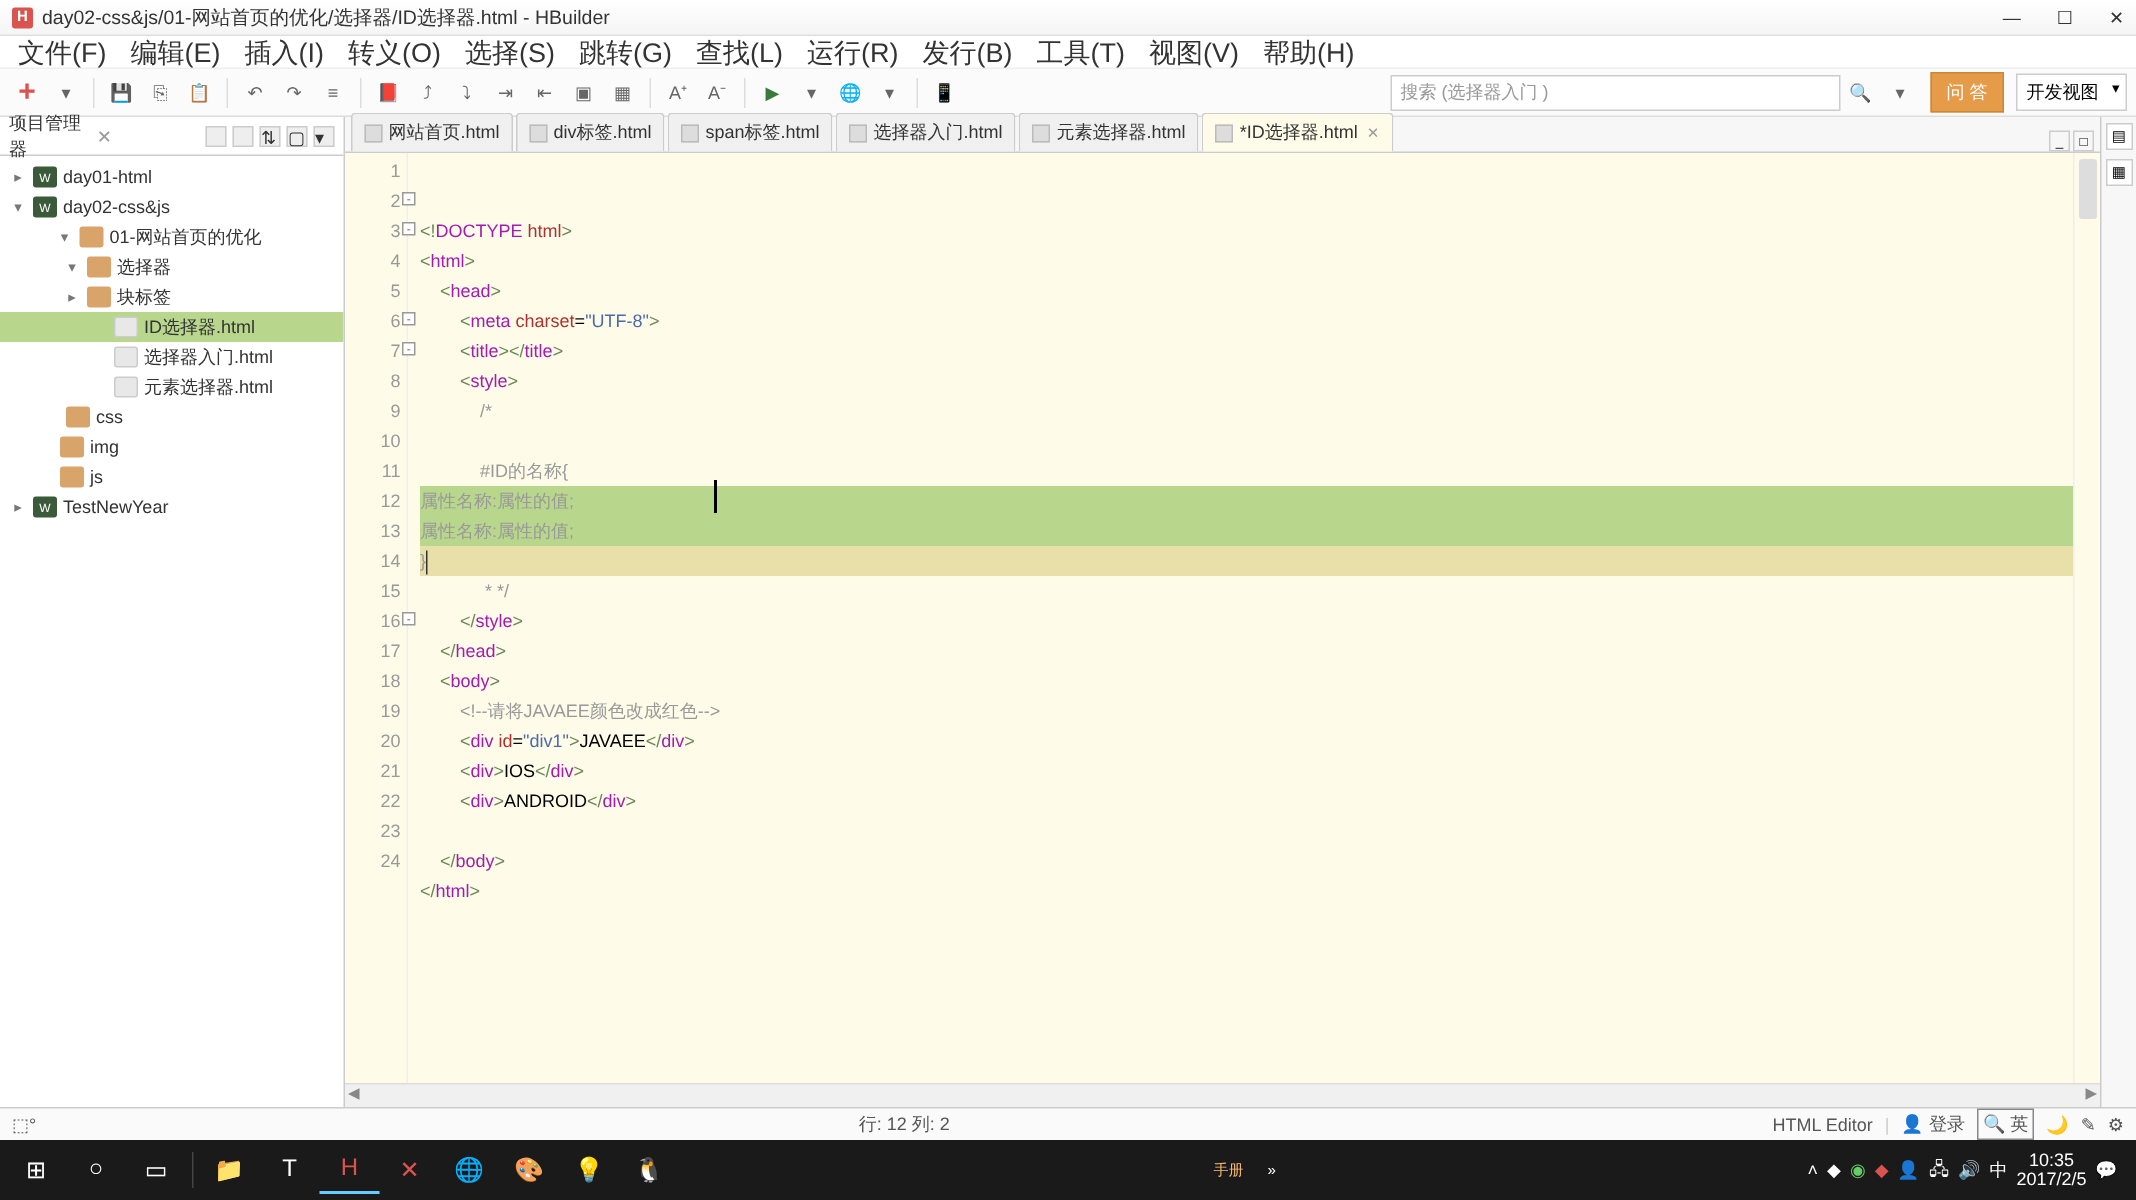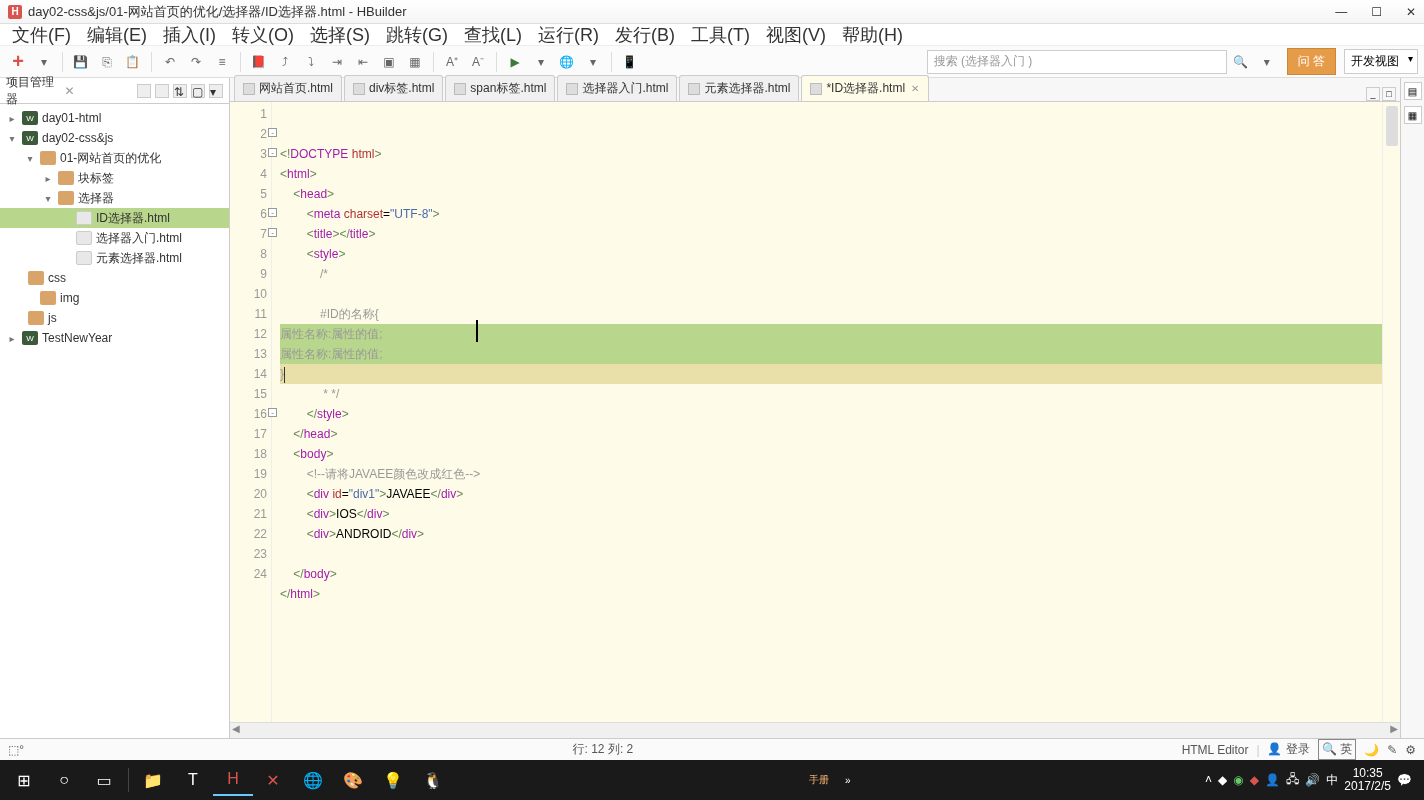--- a/index.html
+++ b/index.html
@@ -156,61 +156,61 @@
         <div class="tree-row" style="padding-left: 6px;">
           <span class="arrow closed"></span>
           <span class="ficon fi-proj">W</span>
           <span class="tree-label">day01-html</span>
         </div>
         <div class="tree-row" style="padding-left: 6px;">
           <span class="arrow open"></span>
           <span class="ficon fi-proj">W</span>
           <span class="tree-label">day02-css&amp;js</span>
         </div>
-        <div class="tree-row" style="padding-left: 24px;">
+        <div class="tree-row" style="padding-left: 37px;">
           <span class="arrow open"></span>
           <span class="ficon fi-folder"></span>
           <span class="tree-label">01-网站首页的优化</span>
+        </div>
+        <div class="tree-row" style="padding-left: 42px;">
+          <span class="arrow open"></span>
+          <span class="ficon fi-folder"></span>
+          <span class="tree-label">选择器</span>
         </div>
         <div class="tree-row" style="padding-left: 42px;">
           <span class="arrow closed"></span>
           <span class="ficon fi-folder"></span>
           <span class="tree-label">块标签</span>
         </div>
-        <div class="tree-row" style="padding-left: 42px;">
-          <span class="arrow open"></span>
-          <span class="ficon fi-folder"></span>
-          <span class="tree-label">选择器</span>
-        </div>
         <div class="tree-row sel" style="padding-left: 60px;">
           <span class="arrow none"></span>
           <span class="ficon fi-html"></span>
           <span class="tree-label">ID选择器.html</span>
         </div>
         <div class="tree-row" style="padding-left: 60px;">
           <span class="arrow none"></span>
           <span class="ficon fi-html"></span>
           <span class="tree-label">选择器入门.html</span>
         </div>
         <div class="tree-row" style="padding-left: 60px;">
           <span class="arrow none"></span>
           <span class="ficon fi-html"></span>
           <span class="tree-label">元素选择器.html</span>
         </div>
-        <div class="tree-row" style="padding-left: 12px;">
+        <div class="tree-row" style="padding-left: 28px;">
           <span class="arrow none"></span>
           <span class="ficon fi-folder"></span>
           <span class="tree-label">css</span>
         </div>
         <div class="tree-row" style="padding-left: 24px;">
           <span class="arrow none"></span>
           <span class="ficon fi-folder"></span>
           <span class="tree-label">img</span>
         </div>
-        <div class="tree-row" style="padding-left: 12px;">
+        <div class="tree-row" style="padding-left: 24px;">
           <span class="arrow none"></span>
           <span class="ficon fi-folder"></span>
           <span class="tree-label">js</span>
         </div>
         <div class="tree-row" style="padding-left: 6px;">
           <span class="arrow closed"></span>
           <span class="ficon fi-proj">W</span>
           <span class="tree-label">TestNewYear</span>
         </div>
       </div>

